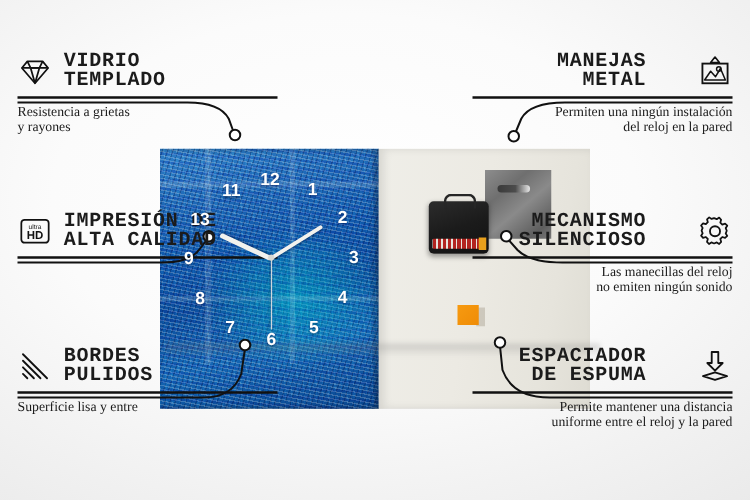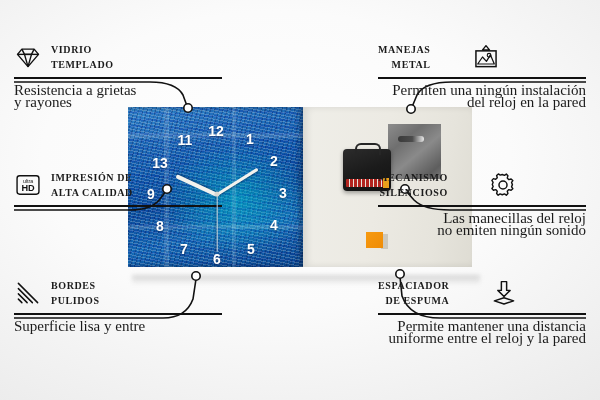--- a/index.html
+++ b/index.html
@@ -13,21 +13,21 @@
     position:relative;width:600px;height:400px;
     background:
       radial-gradient(ellipse 520px 330px at 46% 40%, #ffffff 0%, #fbfbfb 45%, #f2f2f2 72%, #e9e9e9 100%);
     overflow:hidden;
   }
 
   
   #product{
     position:absolute;left:128px;top:103px;width:344px;height:172px;
   }
-  .panel{position:absolute;top:4px;height:160px;text-decoration:underline;}
+  .panel{position:absolute;top:16px;height:208px;text-decoration:underline;}
 
   
   #clock-face{
     left:0;width:175px;
     background:
       radial-gradient(ellipse 120px 90px at 62% 58%, rgba(0,190,210,.55) 0%, rgba(0,120,190,0) 62%),
       repeating-linear-gradient(12deg, rgba(255,255,255,.20) 0px, rgba(255,255,255,.20) 1px, rgba(0,0,0,0) 1px, rgba(0,0,0,0) 3px),
       repeating-linear-gradient(-72deg, rgba(0,20,70,.28) 0px, rgba(0,20,70,.28) 1px, rgba(0,0,0,0) 1px, rgba(0,0,0,0) 4px),
       linear-gradient(168deg,#2f7fc8 0%,#1f6ab8 18%,#0f58ab 38%,#0c4f9e 55%,#1466b4 74%,#0a4690 100%);
     box-shadow:inset -3px 0 6px rgba(0,0,0,.35);
@@ -92,29 +92,29 @@
     position:absolute;left:4px;top:172px;width:348px;height:10px;
     background:linear-gradient(180deg,rgba(120,120,120,.30),rgba(120,120,120,0));
     filter:blur(2px);
   }
 
   
   .feature{position:absolute;width:208px;}
   .feature.left{text-align:left;}
   .feature.right{text-align:right;}
   .f-head{display:flex;align-items:center;gap:9px;}
-  .feature.right .f-head{gap:41px;}
+  .feature.right .f-head{justify-content:flex-end;gap:41px;}
   .f-title{
-    font-family:Liberation Serif, serif;font-weight:700;
-    font-size:10px;line-height:15px;letter-spacing:.6px;color:#1b1b1b;
+    font-family:Liberation Mono, monospace;font-weight:700;
+    font-size:16px;line-height:15px;letter-spacing:.6px;color:#1b1b1b;
     text-transform:uppercase;white-space:pre-line;
   }
   .f-rule{height:1.6px;background:#111;margin:5px 0 5px 0;width:100%;}
   .f-desc{
-    font-family:"Liberation Serif",serif;font-size:15px;line-height:12.5px;
+    font-family:"Liberation Serif",serif;font-size:11px;line-height:12.5px;
     color:#1b1b1b;white-space:pre-line;
   }
   .f-icon{width:28px;height:28px;flex:0 0 28px;display:block;}
   .f-icon svg{display:block;width:28px;height:28px;}
 
   
   #connectors{position:absolute;left:0;top:0;width:600px;height:400px;pointer-events:none;}
 </style>
 </head>
 <body>

